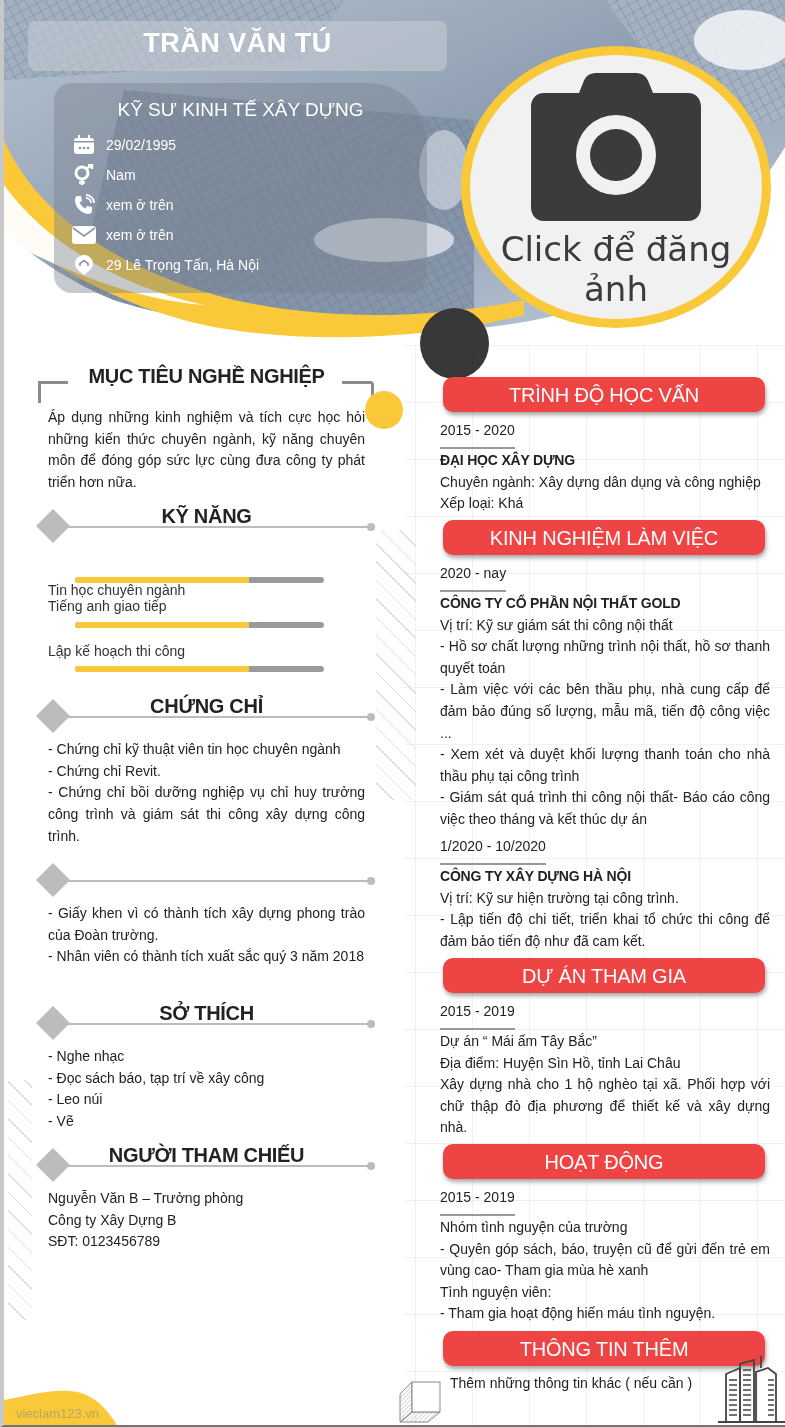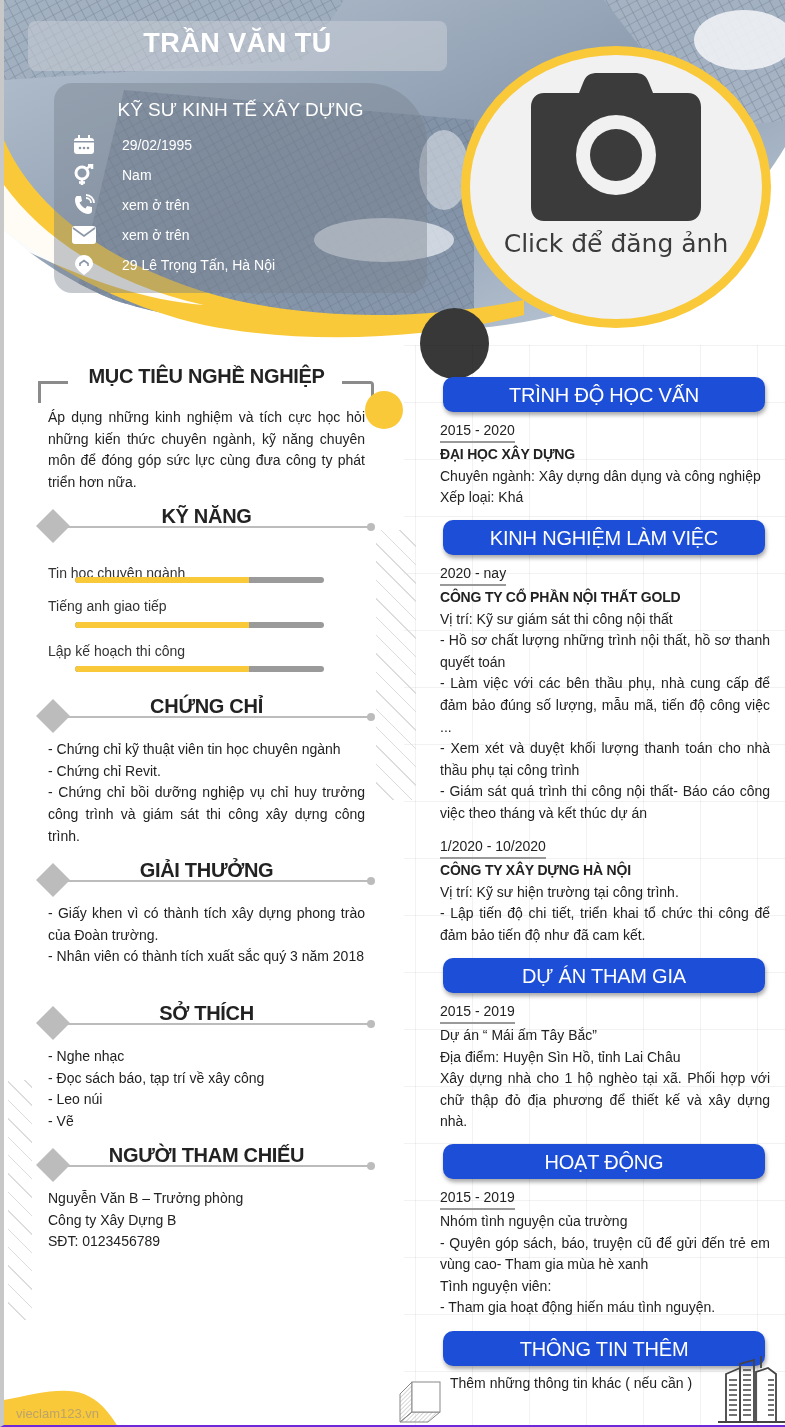--- a/index.html
+++ b/index.html
@@ -1,46 +1,46 @@
 <!DOCTYPE html>
 <html><head>
 <meta charset="utf-8">
 <style>
   * { box-sizing: border-box; margin: 0; padding: 0; }
   html, body { width: 785px; height: 1427px; overflow: hidden; background: #ffffff; }
   body { font-family: "Liberation Sans", "DejaVu Sans", sans-serif; color: #222; position: relative; }
 
   .page { position: absolute; left: 0; top: 0; width: 785px; height: 1427px; background: #fff;
-          border-left: 4px solid #c8c8c8; border-bottom: 2px solid #6d28d9; overflow: hidden; }
+          border-left: 4px solid #c8c8c8; border-bottom: 2px solid #737373; overflow: hidden; }
 
   
   .hero { position: absolute; left: 0; top: 0; width: 785px; height: 345px; overflow: hidden; }
   .hero-bg { position: absolute; left: 0; top: 0; width: 785px; height: 345px; }
 
   .name-box { position: absolute; left: 24px; top: 21px; width: 419px; height: 50px;
               background: rgba(200,206,214,0.55); border-radius: 8px; }
   .name { position: absolute; left: 24px; top: 28px; width: 419px; text-align: center;
           color: #fff; font-weight: bold; font-size: 27px; letter-spacing: 0.5px; }
 
   .info-box { position: absolute; left: 50px; top: 83px; width: 373px; height: 210px;
               background: rgba(120,128,140,0.42); border-radius: 18px 60px 18px 18px; }
   .job-title { position: absolute; left: 50px; top: 99px; width: 373px; text-align: center;
                color: #fff; font-size: 19px; }
-  .info-row { position: absolute; left: 68px; height: 24px; display: flex; align-items: center; gap: 16px; }
+  .info-row { position: absolute; left: 68px; height: 24px; display: flex; align-items: center; }
   .info-row .ico { width: 24px; height: 22px; margin-right: 10px; display: flex; align-items: center; justify-content: center; }
   .info-row .txt { color: #fff; font-size: 14px; }
 
   
   .avatar-ring { position: absolute; left: 457px; top: 46px; width: 310px; height: 282px;
                  border-radius: 50%; background: #f9c93a; }
   .avatar { position: absolute; left: 466px; top: 55px; width: 292px; height: 264px;
             border-radius: 50%; background: #f1f1f1; cursor: pointer; }
   .avatar .cam { position: absolute; left: 58px; top: 16px; }
   .avatar .upload-label { position: absolute; left: 0; width: 100%; top: 174px; text-align: center;
-                          font-size: 25px; color: #3b3b3b; font-family: "DejaVu Sans", sans-serif; }
+                          font-size: 34px; color: #3b3b3b; font-family: "DejaVu Sans", sans-serif; }
 
   .dark-dot { position: absolute; left: 416px; top: 308px; width: 69px; height: 71px; border-radius: 50%; background: #383838; }
   .yellow-dot { position: absolute; left: 361px; top: 391px; width: 38px; height: 38px; border-radius: 50%; background: #f9c93a; }
 
   
   .grid { position: absolute; left: 400px; top: 345px; width: 385px; height: 1082px;
           background-image:
             linear-gradient(to right, rgba(0,0,0,0.05) 1px, transparent 1px),
             linear-gradient(to bottom, rgba(0,0,0,0.05) 1px, transparent 1px);
           background-size: 57px 57px; background-position: 11px 0; }
@@ -61,25 +61,25 @@
   .sec-head .end { position: absolute; right: 0; top: 15px; width: 8px; height: 8px; border-radius: 50%; background: #bcbcbc; }
   .sec-head .title { position: absolute; left: 0; right: 0; top: -3px; text-align: center; font-size: 20px; font-weight: bold; color: #222; letter-spacing: -0.3px; }
 
   .skill-label { position: absolute; left: 44px; font-size: 14px; color: #333; }
   .skill-bar { position: absolute; left: 71px; width: 249px; height: 6px; border-radius: 3px; background: #9a9a9a; overflow: hidden; }
   .skill-bar .fill { height: 100%; background: #f9c93a; border-radius: 3px 0 0 3px; }
 
   .list { font-size: 14px; line-height: 21.7px; color: #222; text-align: justify; }
 
   
-  .r-head { position: absolute; left: 439px; width: 322px; height: 35px; background: #1d4ed8;
+  .r-head { position: absolute; left: 439px; width: 322px; height: 35px; background: #ef4444;
             border-radius: 10px; box-shadow: 1px 3px 4px rgba(0,0,0,0.35);
             color: #fff; font-size: 20px; text-align: center; line-height: 36px; letter-spacing: -0.2px; }
   .r-block { position: absolute; left: 436px; width: 330px; font-size: 14px; line-height: 21.6px; color: #222; }
-  .r-date { display: inline-block; font-size: 14px; border-bottom: 2px solid #999; line-height: 19px; padding-bottom: 1px; margin-bottom: 1px; }
+  .r-date { display: inline-block; font-size: 14px; border-bottom: 2px solid #999; line-height: 19px; padding-bottom: 7px; margin-bottom: 1px; }
   .r-org { font-weight: bold; font-size: 14px; letter-spacing: -0.2px; }
   .r-block p { text-align: justify; }
 
   
   .stripes { position: absolute; background-image: repeating-linear-gradient(45deg, transparent 0 12px, #dcdcdc 12px 13px); }
   .footer-wave { position: absolute; left: 0; top: 1390px; }
   .watermark { position: absolute; left: 12px; top: 1406px; font-size: 13px; color: #bba36a; }
 </style>
 </head>
 <body>
@@ -199,21 +199,21 @@
   <div class="yellow-dot"></div>
   <div class="obj-title">MỤC TIÊU NGHỀ NGHIỆP</div>
   <div class="left-col para" style="top:407px">Áp dụng những kinh nghiệm và tích cực học hỏi những kiến thức chuyên ngành, kỹ năng chuyên môn để đóng góp sức lực cùng đưa công ty phát triển hơn nữa.</div>
 
   <div class="sec-head" style="top:508px">
     <div class="diamond"></div>
     <div class="line"></div>
     <div class="end"></div>
     <div class="title">KỸ NĂNG</div>
   </div>
-  <div class="skill-label" style="top:565px">Tin học chuyên ngành</div>
+  <div class="skill-label" style="top:582px">Tin học chuyên ngành</div>
   <div class="skill-bar" style="top:577px">
       <div class="fill" style="width:70%"></div>
     </div>
   <div class="skill-label" style="top:598px">Tiếng anh giao tiếp</div>
   <div class="skill-bar" style="top:622px">
       <div class="fill" style="width:70%"></div>
     </div>
   <div class="skill-label" style="top:643px">Lập kế hoạch thi công</div>
   <div class="skill-bar" style="top:666px">
       <div class="fill" style="width:70%"></div>
@@ -228,21 +228,20 @@
   <div class="left-col list" style="top:739px">
     <p>- Chứng chỉ kỹ thuật viên tin học chuyên ngành</p>
     <p>- Chứng chỉ Revit.</p>
     <p>- Chứng chỉ bồi dưỡng nghiệp vụ chỉ huy trưởng công trình và giám sát thi công xây dựng công trình.</p>
   </div>
 
   <div class="sec-head" style="top:862px">
     <div class="diamond"></div>
     <div class="line"></div>
     <div class="end"></div>
-    <div class="title">GIẢI THƯỞNG</div>
   </div>
   <div class="left-col list" style="top:903px">
     <p>- Giấy khen vì có thành tích xây dựng phong trào của Đoàn trường.</p>
     <p>- Nhân viên có thành tích xuất sắc quý 3 năm 2018</p>
   </div>
 
   <div class="sec-head" style="top:1005px">
     <div class="diamond"></div>
     <div class="line"></div>
     <div class="end"></div>

